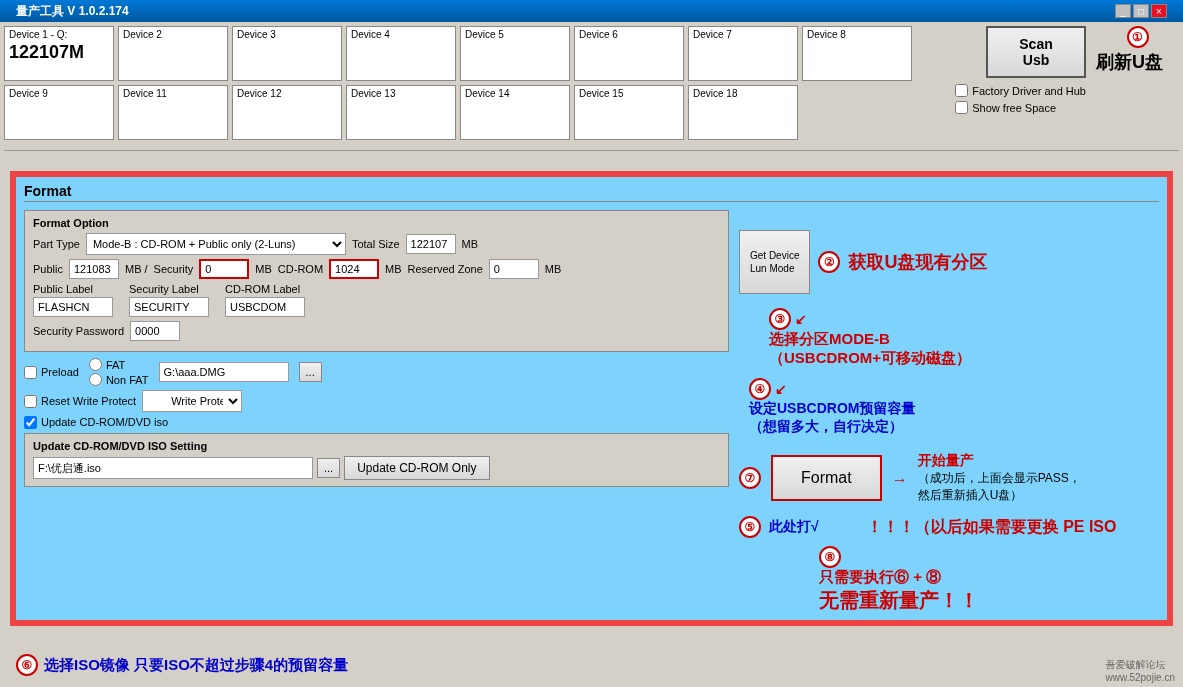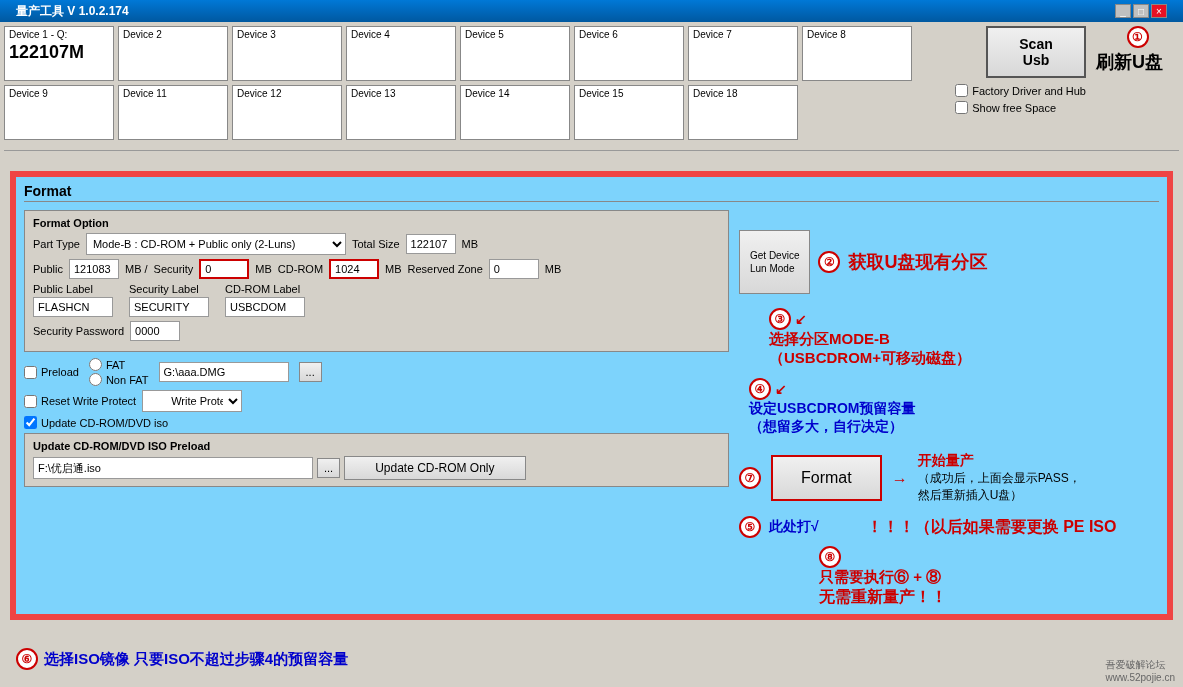--- a/index.html
+++ b/index.html
@@ -225,21 +225,21 @@
       border: 1px solid #999;
       background: white;
       padding: 1px 4px;
       font-size: 11px;
       height: 22px;
       width: 280px;
     }
     .update-cd-btn {
       background: linear-gradient(to bottom, #f0f0f0, #d8d8d8);
       border: 1px solid #888;
-      padding: 4px 30px;
+      padding: 4px 12px;
       font-size: 12px;
       cursor: pointer;
     }
 
     
     .annot-red {
       color: #cc0000;
       font-size: 13px;
       font-weight: bold;
     }
@@ -498,28 +498,28 @@
           <label style="display:flex;align-items:center;gap:4px;">
             <input type="checkbox" style="">
             <span class="field-label">Reset Write Protect</span>
           </label>
           <select class="dropdown" style="width:100px;padding-left:24px;">
             <option>Write Protect</option>
           </select>
         </div>
 
         <div class="update-iso-row">
-          <label style="display:flex;align-items:center;gap:4px;">
+          <label style="display:flex;align-items:flex-start;gap:4px;">
             <input type="checkbox" checked="" style="">
             <span class="field-label">Update CD-ROM/DVD iso</span>
           </label>
         </div>
 
         <div class="iso-section">
-          <div class="iso-section-title">Update CD-ROM/DVD ISO Preload</div>
+          <div class="iso-section-title">Update CD-ROM/DVD ISO Setting</div>
           <div class="iso-path-row">
             <input type="text" class="iso-path-input" value="F:\优启通.iso" style="">
             <button class="browse-btn">...</button>
             <button class="update-cd-btn">Update CD-ROM Only</button>
           </div>
         </div>
       </div>
 
       <div class="format-right">
 
@@ -562,21 +562,21 @@
           <span class="circle-num">⑤</span>
           <span class="annot-blue" style="font-size:14px;">此处打√</span>
           <span class="annot-red" style="font-size:16px;font-weight:bold;margin-left:40px;">！！！（以后如果需要更换 PE ISO</span>
         </div>
 
         <div style="margin-left:80px;margin-top:2px;">
           <div style="display:flex;align-items:center;gap:4px;">
             <span class="circle-num">⑧</span>
           </div>
           <span class="annot-red" style="font-size:15px;">只需要执行⑥ + ⑧</span><br>
-          <span class="annot-red" style="font-size:16px;">无需重新量产！！</span>
+          <span class="annot-red" style="font-size:20px;">无需重新量产！！</span>
         </div>
       </div>
     </div>
   </div>
 
   <div class="bottom-annotation">
     <div style="display:flex;align-items:center;gap:6px;">
       <span class="circle-num">⑥</span>
       <span class="annot-blue" style="font-size:15px;">选择ISO镜像 只要ISO不超过步骤4的预留容量</span>
     </div>

